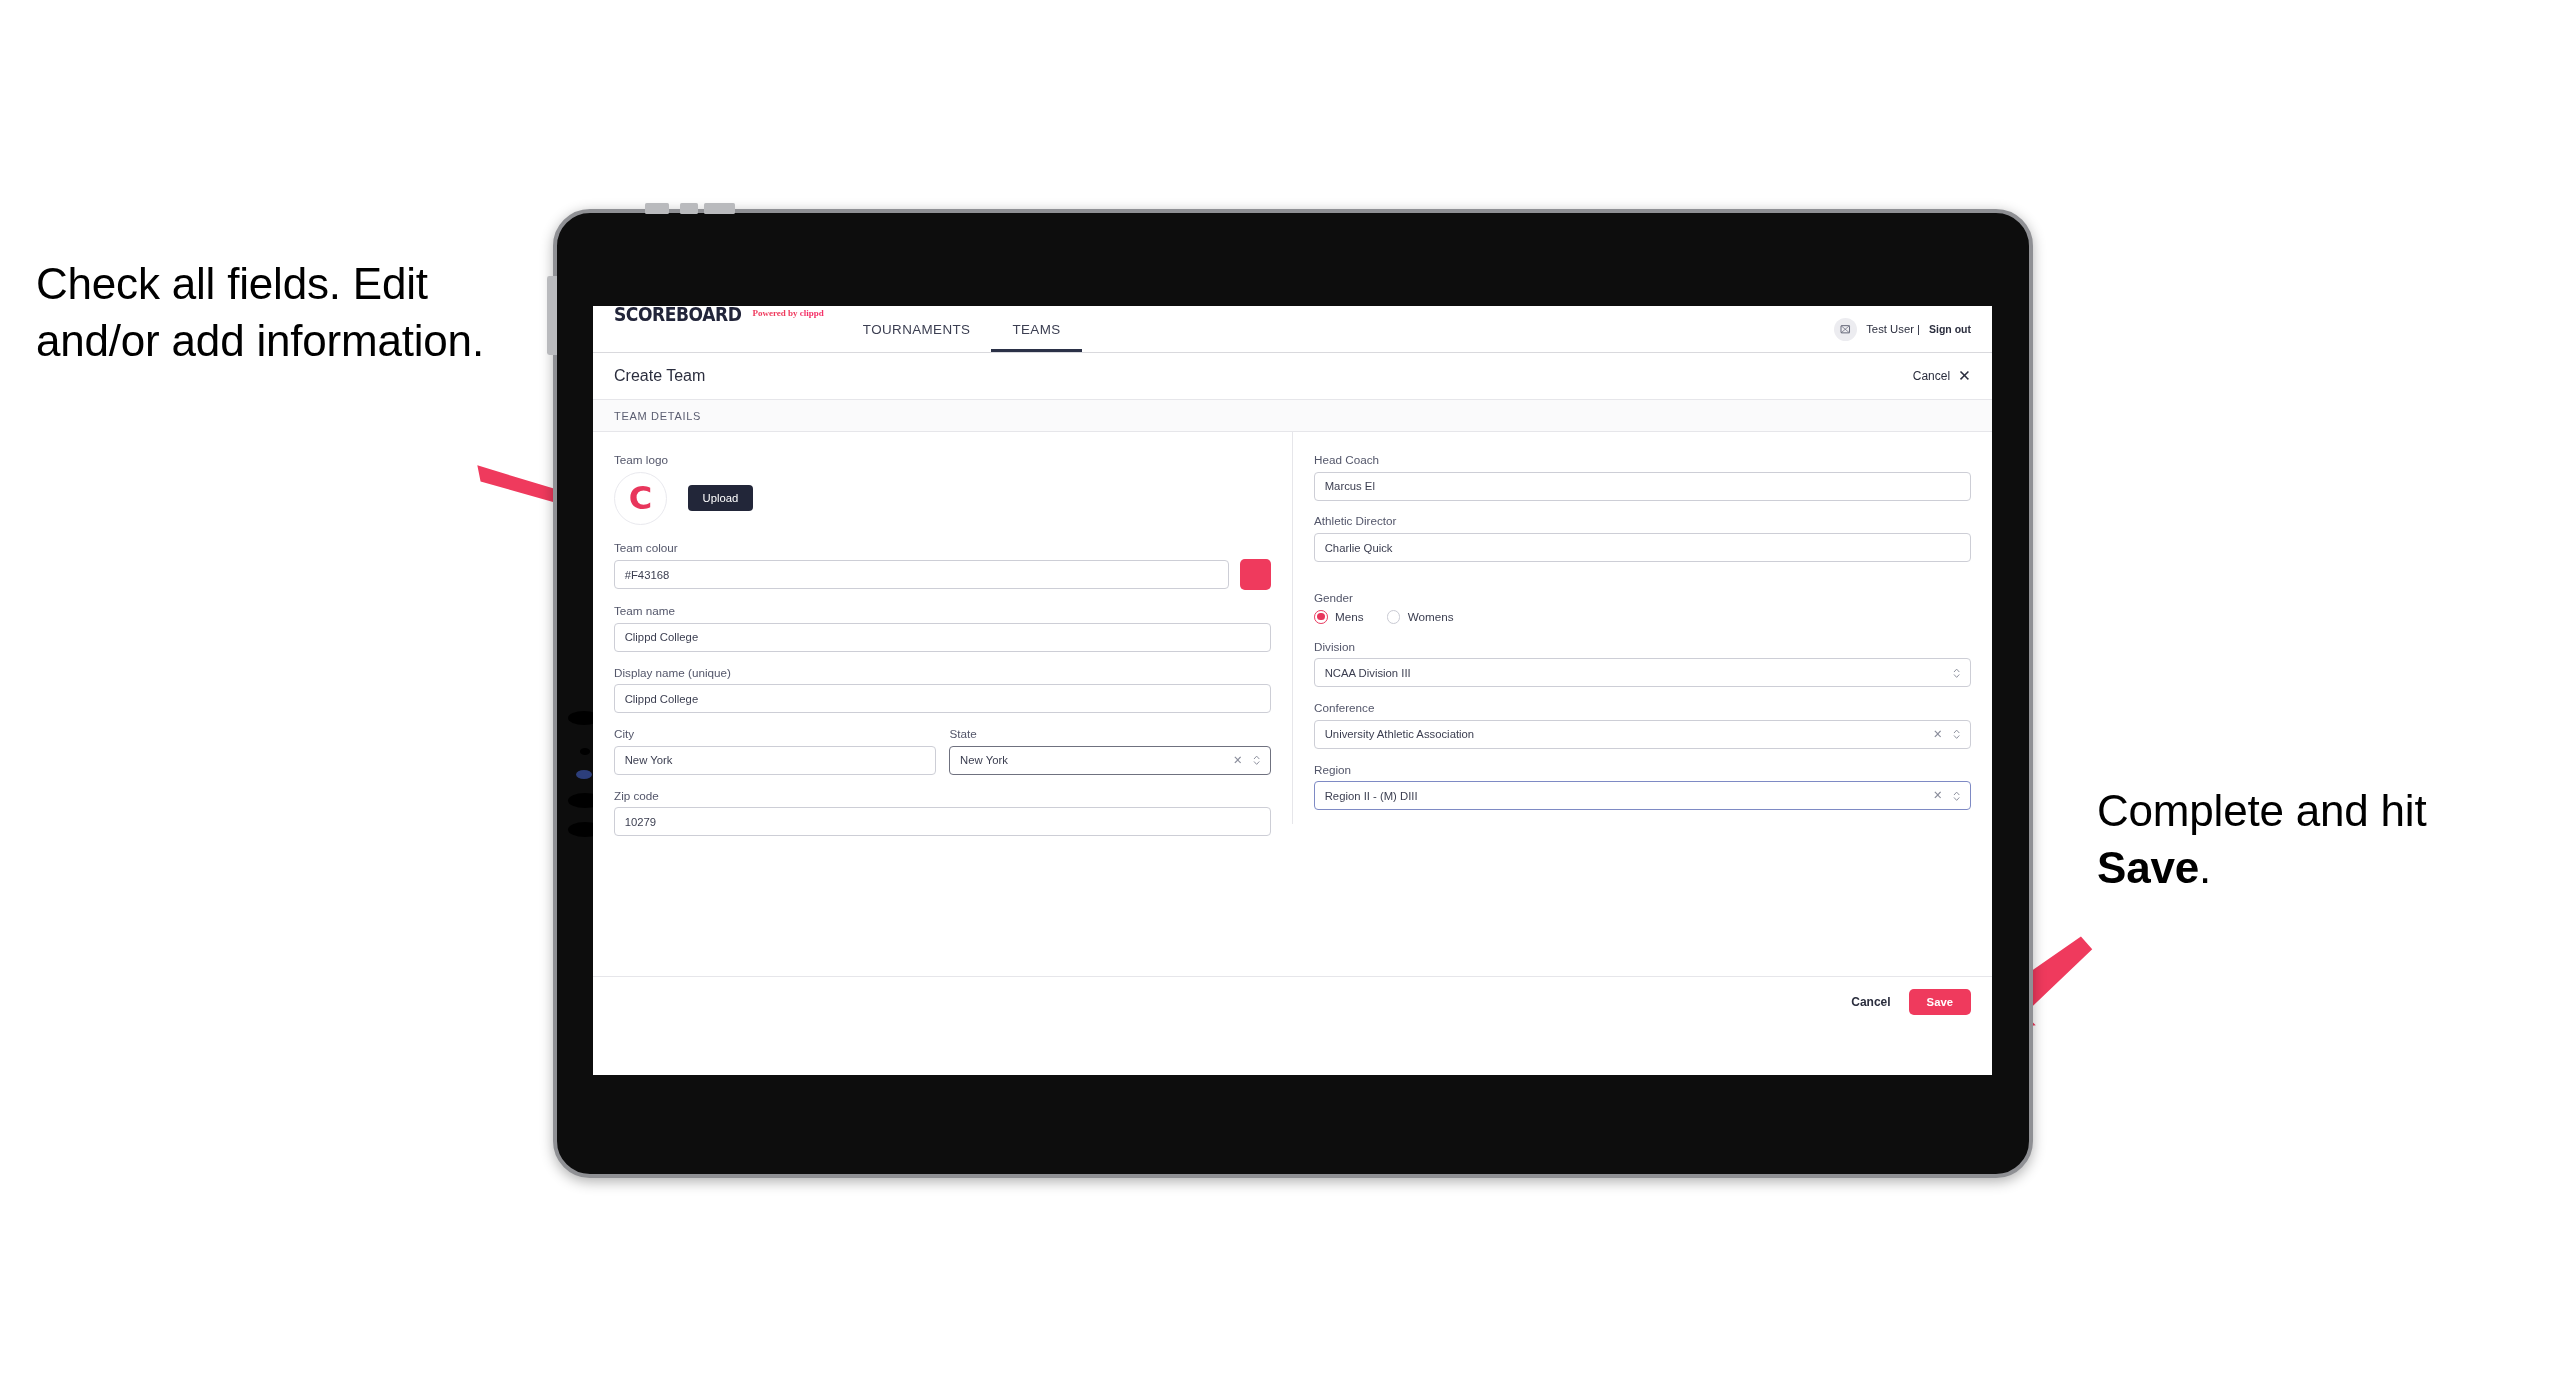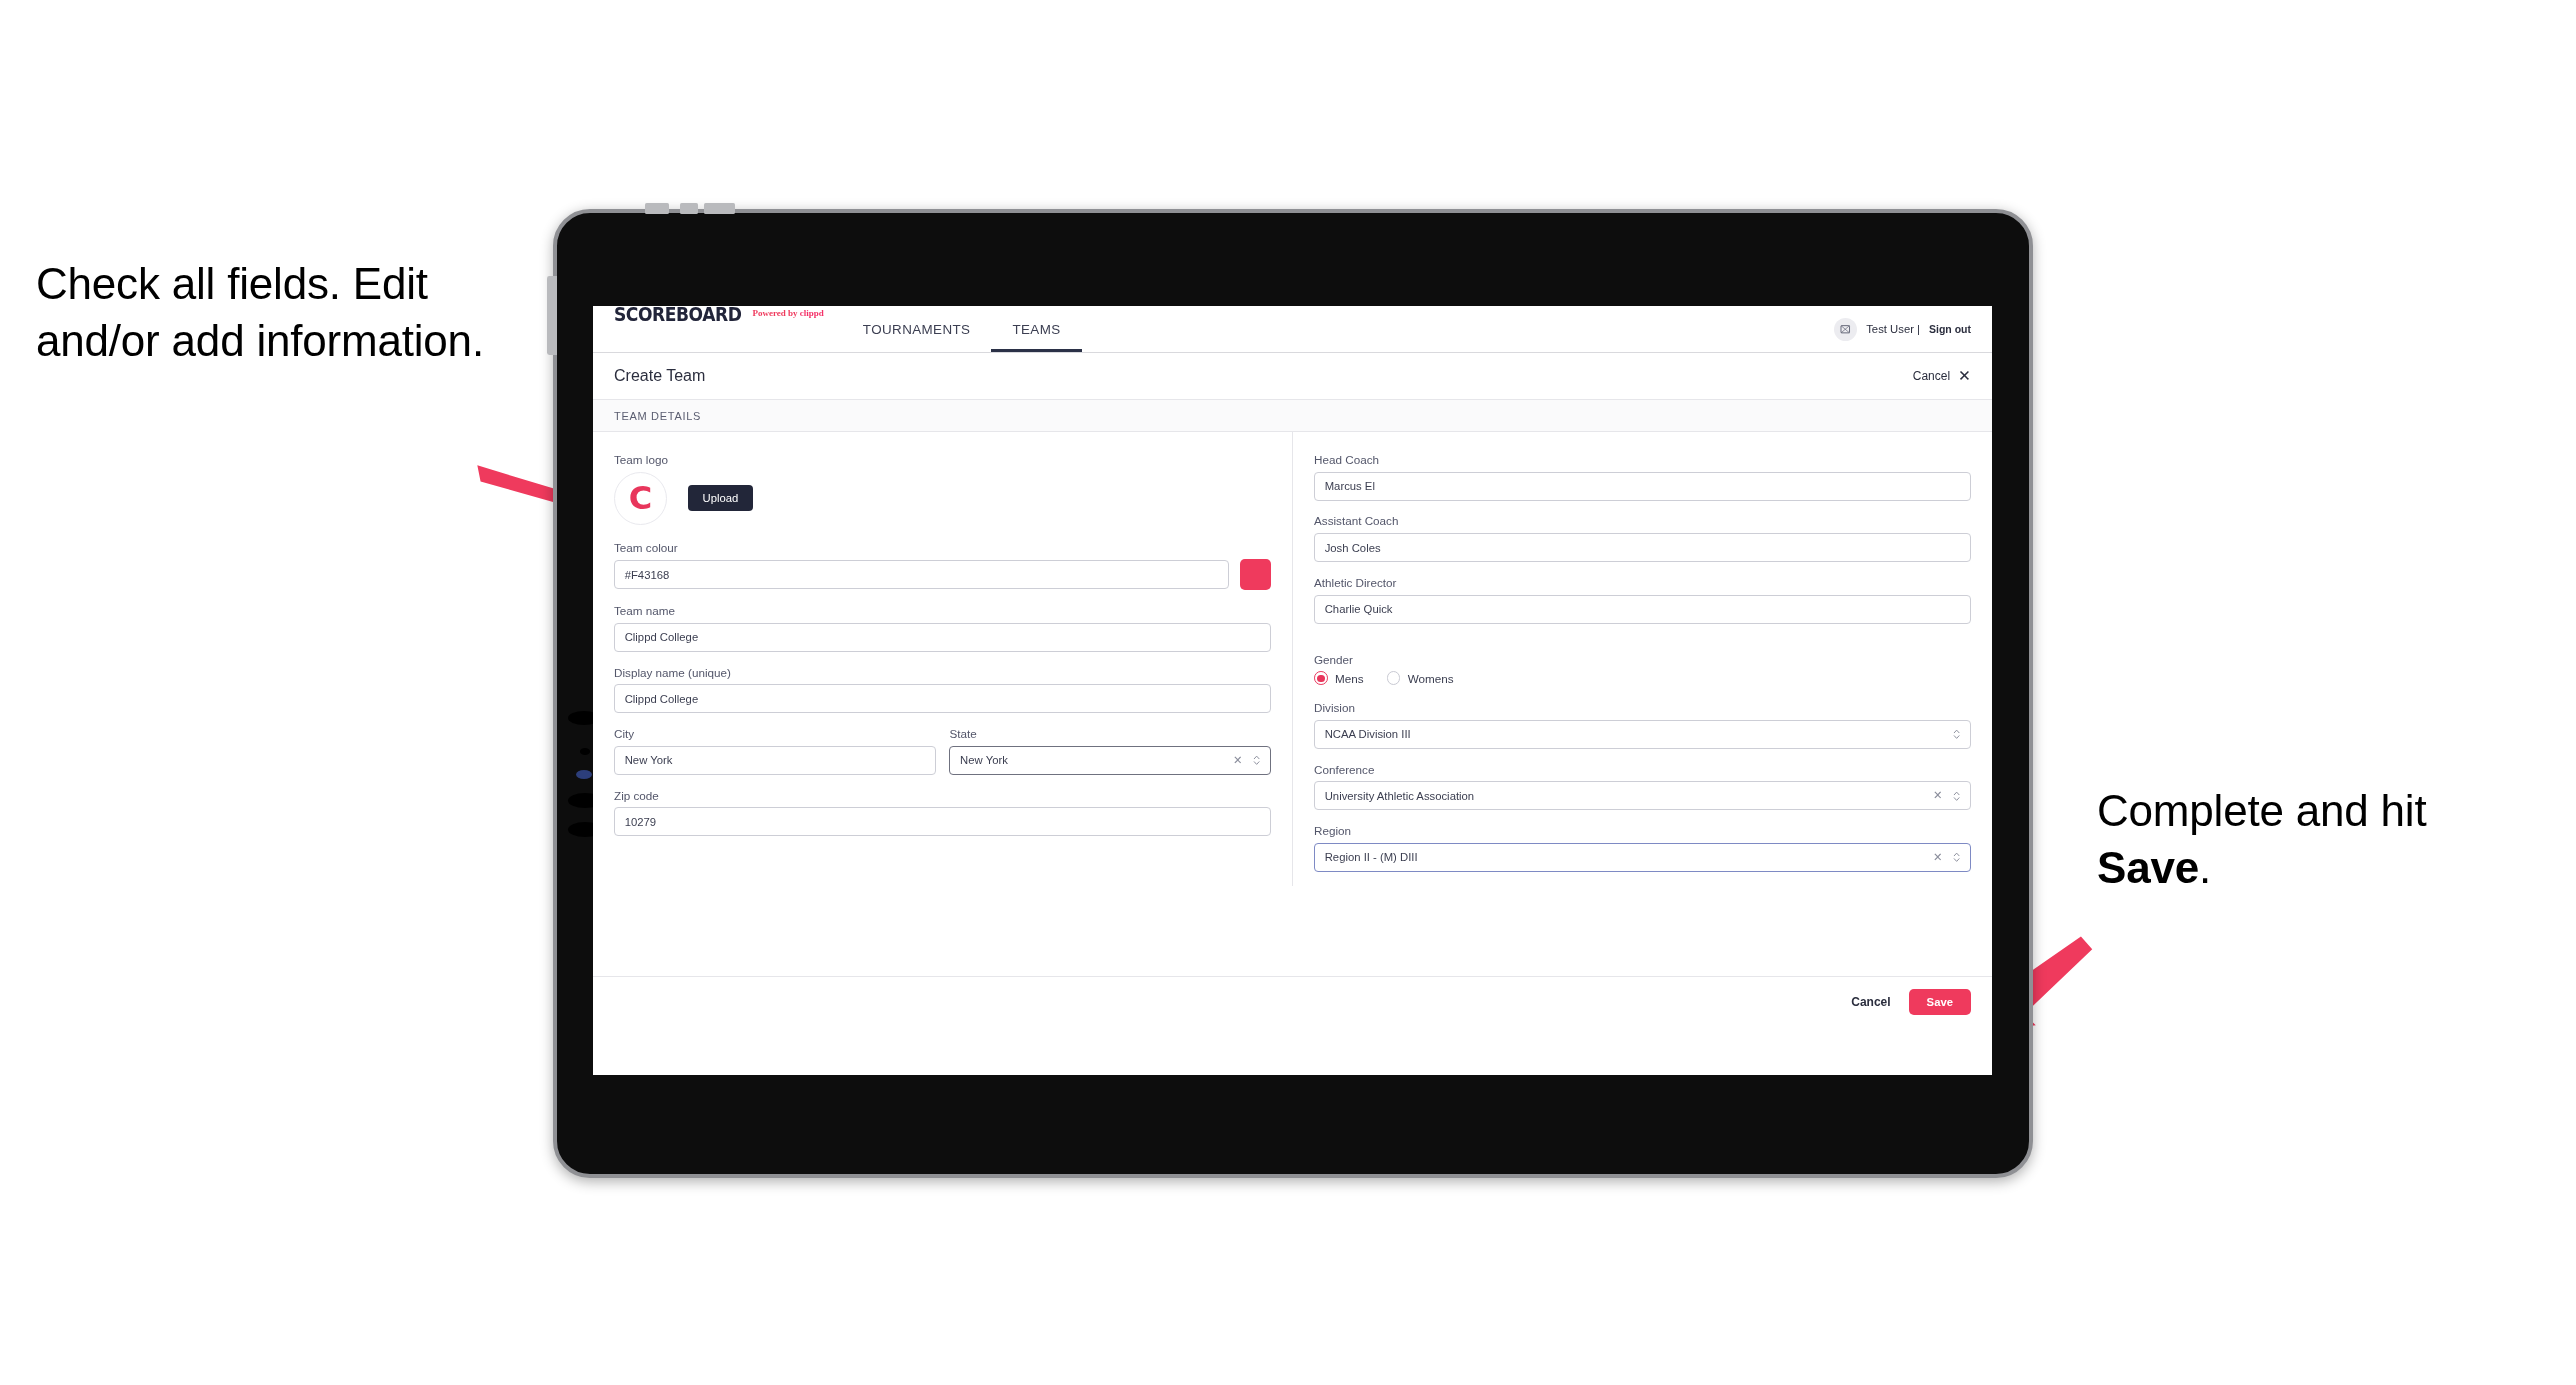--- a/index.html
+++ b/index.html
@@ -378,26 +378,20 @@
 
     <div id="colR">
 
       <div class="fgroup">
         <div class="flabel">Head Coach</div>
         <div class="finput">
           <span>Marcus El</span>
         </div>
       </div>
 
-      <div class="fgroup">
-        <div class="flabel">Assistant Coach</div>
-        <div class="finput">
-          <span>Josh Coles</span>
-        </div>
-      </div>
 
       <div class="fgroup" style="margin-bottom:29px;">
         <div class="flabel">Athletic Director</div>
         <div class="finput">
           <span>Charlie Quick</span>
         </div>
       </div>
 
       <div class="flabel">Gender</div>
       <div id="genderrow">

